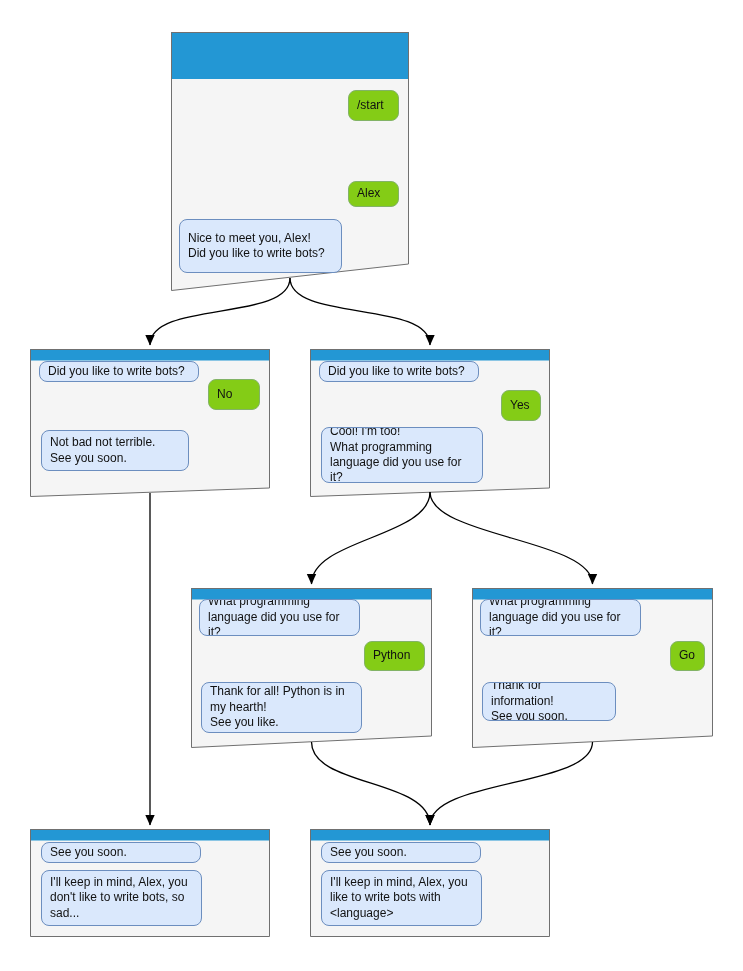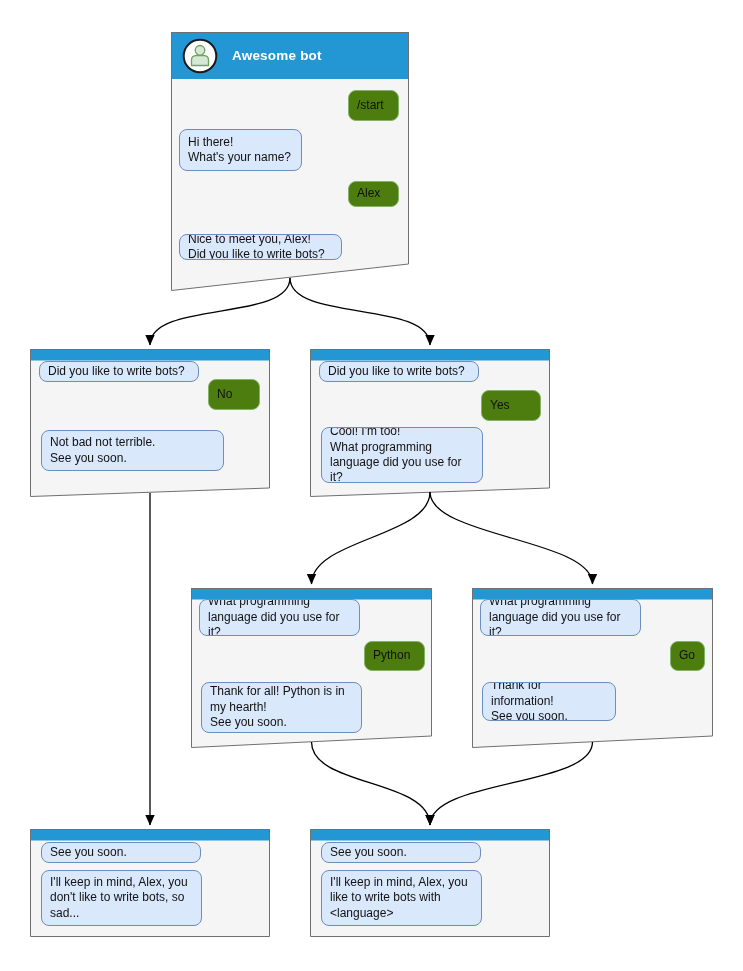--- a/index.html
+++ b/index.html
@@ -12,21 +12,21 @@
   .avatar{position:absolute;left:11px;top:6px;width:36px;height:36px;}
   .title{position:absolute;left:61px;top:0;line-height:47px;color:#ffffff;font-weight:bold;font-size:13.5px;letter-spacing:.2px;}
   .bubble{
     position:absolute;z-index:4;border-radius:8px;
     font-size:12px;line-height:1.28;color:#111111;
     padding:2px 8px;box-sizing:border-box;
     display:flex;flex-direction:column;justify-content:center;
     white-space:pre-line;overflow:hidden;
   }
   .bubble.bot{background:#dae8fc;border:1px solid #6c8ebf;}
-  .bubble.user{background:#4d7c0f;border:1px solid #82b366;}
+  .bubble.user{background:#84cc16;border:1px solid #82b366;}
 </style>
 </head>
 <body>
 
 <div class="canvas">
 
   <svg class="connectors" width="743" height="971" viewBox="0 0 743 971">
     <defs>
       <marker id="arr" viewBox="0 0 10 10" refX="8.5" refY="5" markerWidth="9" markerHeight="9" orient="auto">
         <path d="M0,1 L9,5 L0,9 Z" fill="#000"></path>
@@ -42,75 +42,63 @@
       <path d="M 592.5,742 C 592.5,787 430,779 430,825" marker-end="url(#arr)"></path>
     </g>
   </svg>
 
   <div class="window" style="left:171px;top:32px;width:238px;height:259px">
     <svg class="frame" width="238" height="259">
       <polygon points="0,0 238,0 238,232 0,259" fill="#f5f5f5"></polygon>
       <rect x="0" y="0" width="238" height="47" fill="#2397d4"></rect>
       <polygon points="0.5,0.5 237.5,0.5 237.5,232 0.5,258.5" fill="none" stroke="#707070"></polygon>
     </svg>
-    <div class="titlebar-content">
-      <span class="avatar">
-        <svg width="36" height="36" viewBox="0 0 36 36">
-          <circle cx="18" cy="18" r="16.3" fill="#ffffff" stroke="#1a1a1a" stroke-width="2"></circle>
-          <circle cx="18" cy="12.3" r="4.8" fill="#d5e8d4" stroke="#6fa35e" stroke-width="1.3"></circle>
-          <path d="M 9.5,27.5 L 9.5,22 Q 9.5,18.3 13.2,17.7 L 22.8,17.7 Q 26.5,18.3 26.5,22 L 26.5,27.5 Z" fill="#d5e8d4" stroke="#6fa35e" stroke-width="1.3"></path>
-        </svg>
-      </span>
-      <span class="title">Awesome bot</span>
-    </div>
     <div class="bubble user" style="right:10px;top:58px;width:51px;height:31px">/start</div>
-    <div class="bubble bot" style="left:8px;top:97px;width:123px;height:42px">Hi there!
-What's your name?</div>
     <div class="bubble user" style="right:10px;top:149px;width:51px;height:26px">Alex</div>
-    <div class="bubble bot" style="left:8px;top:202px;width:163px;height:26px">Nice to meet you, Alex!
+    <div class="bubble bot" style="left:8px;top:187px;width:163px;height:54px">Nice to meet you, Alex!
 Did you like to write bots?</div>
   </div>
 
   <div class="window" style="left:30px;top:349px;width:240px;height:148px">
     <svg class="frame" width="240" height="148">
       <polygon points="0,0 240,0 240,139 0,148" fill="#f5f5f5"></polygon>
       <rect x="0" y="0" width="240" height="11.5" fill="#2397d4"></rect>
       <polygon points="0.5,0.5 239.5,0.5 239.5,139 0.5,147.5" fill="none" stroke="#707070"></polygon>
     </svg>
     <div class="bubble bot" style="left:9px;top:12px;width:160px;height:21px">Did you like to write bots?</div>
     <div class="bubble user" style="right:10px;top:30px;width:52px;height:31px">No</div>
-    <div class="bubble bot" style="left:11px;top:81px;width:183px;height:41px">Not bad not terrible.
+    <div class="bubble bot" style="left:11px;top:81px;width:148px;height:41px">Not bad not terrible.
 See you soon.</div>
   </div>
 
   <div class="window" style="left:310px;top:349px;width:240px;height:148px">
     <svg class="frame" width="240" height="148">
       <polygon points="0,0 240,0 240,139 0,148" fill="#f5f5f5"></polygon>
       <rect x="0" y="0" width="240" height="11.5" fill="#2397d4"></rect>
       <polygon points="0.5,0.5 239.5,0.5 239.5,139 0.5,147.5" fill="none" stroke="#707070"></polygon>
     </svg>
     <div class="bubble bot" style="left:9px;top:12px;width:160px;height:21px">Did you like to write bots?</div>
-    <div class="bubble user" style="right:9px;top:41px;width:60px;height:31px">Yes</div>
+    <div class="bubble user" style="right:9px;top:41px;width:40px;height:31px">Yes</div>
     <div class="bubble bot" style="left:11px;top:78px;width:162px;height:56px">Cool! I'm too!
 What programming
 language did you use for it?</div>
   </div>
 
   <div class="window" style="left:191px;top:588px;width:241px;height:160px">
     <svg class="frame" width="241" height="160">
       <polygon points="0,0 241,0 241,148 0,160" fill="#f5f5f5"></polygon>
       <rect x="0" y="0" width="241" height="11.5" fill="#2397d4"></rect>
       <polygon points="0.5,0.5 240.5,0.5 240.5,148 0.5,159.5" fill="none" stroke="#707070"></polygon>
     </svg>
     <div class="bubble bot" style="left:8px;top:11px;width:161px;height:37px">What programming
 language did you use for it?</div>
     <div class="bubble user" style="right:7px;top:53px;width:61px;height:30px">Python</div>
     <div class="bubble bot" style="left:10px;top:94px;width:161px;height:51px">Thank for all! Python is in
 my hearth!
-See you soon.</div>
+See you like.</div>
   </div>
 
   <div class="window" style="left:472px;top:588px;width:241px;height:160px">
     <svg class="frame" width="241" height="160">
       <polygon points="0,0 241,0 241,148 0,160" fill="#f5f5f5"></polygon>
       <rect x="0" y="0" width="241" height="11.5" fill="#2397d4"></rect>
       <polygon points="0.5,0.5 240.5,0.5 240.5,148 0.5,159.5" fill="none" stroke="#707070"></polygon>
     </svg>
     <div class="bubble bot" style="left:8px;top:11px;width:161px;height:37px">What programming
 language did you use for it?</div>

